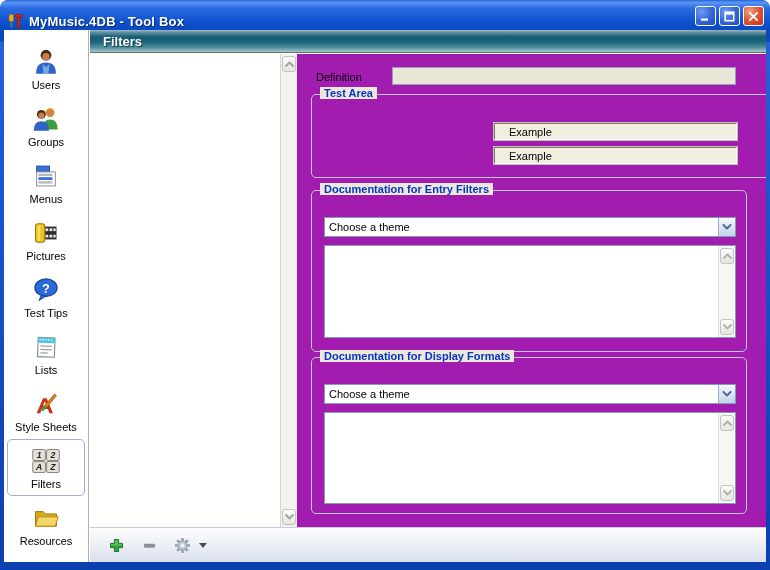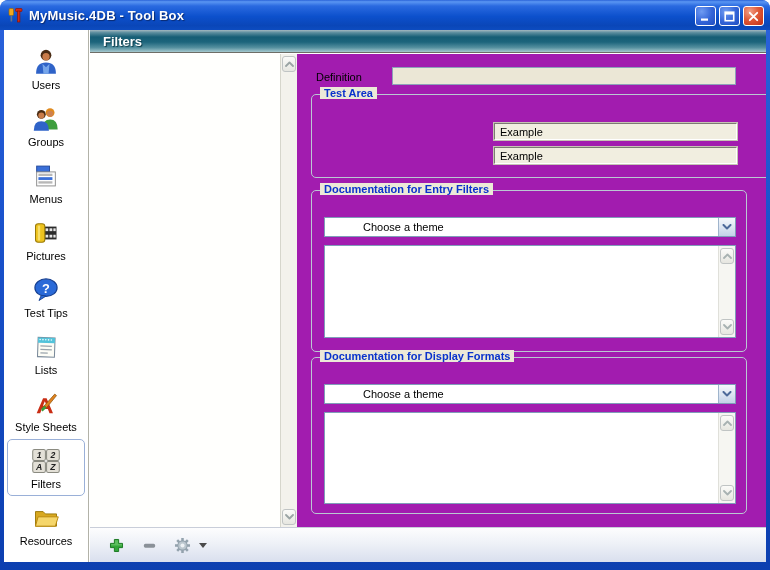--- a/index.html
+++ b/index.html
@@ -4,21 +4,21 @@
 <style>
   * { margin:0; padding:0; box-sizing:border-box; }
   html,body { width:770px; height:570px; font-family:"Liberation Sans", sans-serif; }
   .window {
     position:relative; width:770px; height:570px;
     background:linear-gradient(180deg,#2b63dc 0%,#1a52cc 40%,#0c3fb0 100%);
     border-radius:8px 8px 0 0; overflow:hidden;
   }
   
   .titlebar {
-    position:absolute; left:0; top:0; width:770px; height:30px;
+    position:absolute; left:0; top:0; width:770px; height:42px;
     background:linear-gradient(180deg,#2a63d8 0%,#5a96f2 6%,#2a6ae0 20%,#0c50cc 55%,#0a46b8 85%,#0d4cc0 100%);
     border-radius:8px 8px 0 0;
     display:flex; align-items:center; padding-left:7px;
   }
   .title-icon { width:17px; height:17px; margin-right:5px; }
   .title-text {
     color:#fff; font-size:13px; font-weight:bold; letter-spacing:.2px;
     text-shadow:1px 1px 1px #0a2a70;
   }
   .win-btns { position:absolute; right:6px; top:6px; display:flex; gap:3px; }
@@ -99,28 +99,28 @@
     display:flex; align-items:stretch; background:#fff;
   }
   .combo.shaded { background:linear-gradient(180deg,#ffffff,#e4e0d4); }
   .combo-value { flex:1; font-size:11px; color:#000; display:flex; align-items:center; padding-left:4px; overflow:hidden; white-space:nowrap; }
   .combo-arrow {
     width:17px; border-left:1px solid #9fb4cc;
     background:linear-gradient(180deg,#f5f8fc 0%,#dde6f2 50%,#c3d2e8 100%);
     display:flex; align-items:center; justify-content:center;
   }
   .c-type { left:12px; top:26px; width:153px; }
-  .c-doc  { left:12px; top:26px; width:412px;padding-left:34px; }
+  .c-doc  { left:12px; top:26px; width:412px; }
   
   .sunken {
     position:absolute; height:17px; background:#f1eee0;
     border-top:1px solid #7b7b73; border-left:1px solid #7b7b73;
     border-bottom:1px solid #ffffff; border-right:1px solid #ffffff;
     outline:1px solid #c6c3b4;
-    font-size:11px; color:#000; display:flex; align-items:center; padding-left:5px;
+    font-size:11px; color:#000; display:flex; align-items:center; padding-left:14px;
   }
   .ex1 { left:182px; top:28px; width:243px; }
   .ex2 { left:182px; top:52px; width:243px; }
   
   .textarea {
     position:absolute; left:12px; width:412px; background:#fff;
     border:1px solid #7f9db9;
   }
   .ta-scroll {
     position:absolute; right:0; top:0; width:17px; height:100%;

